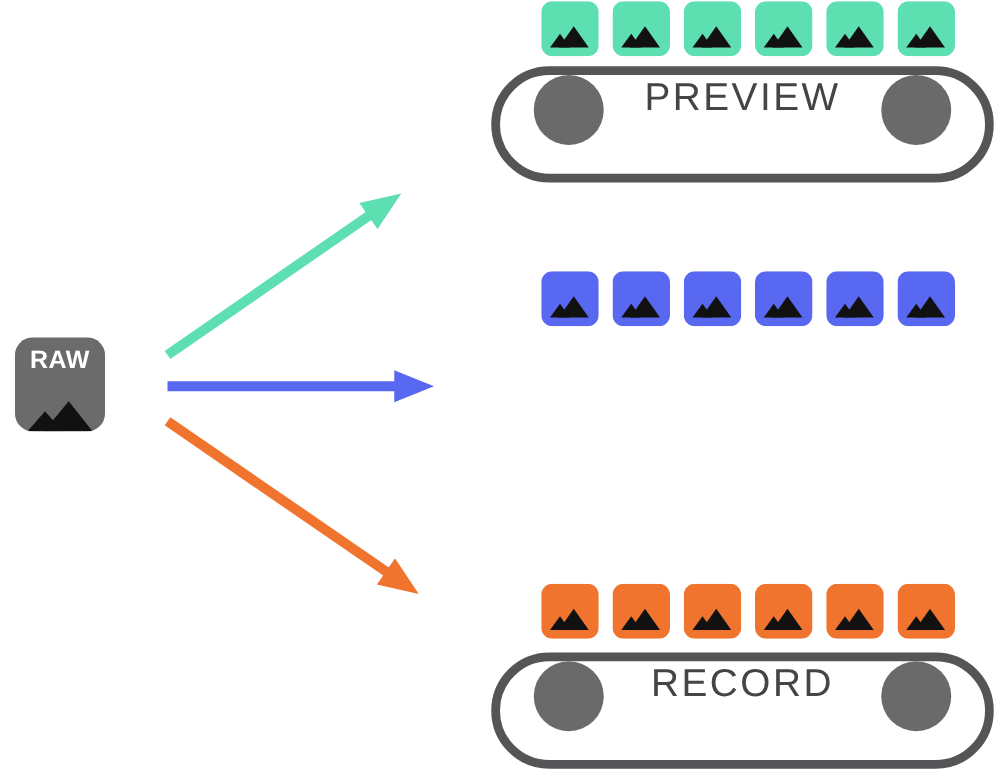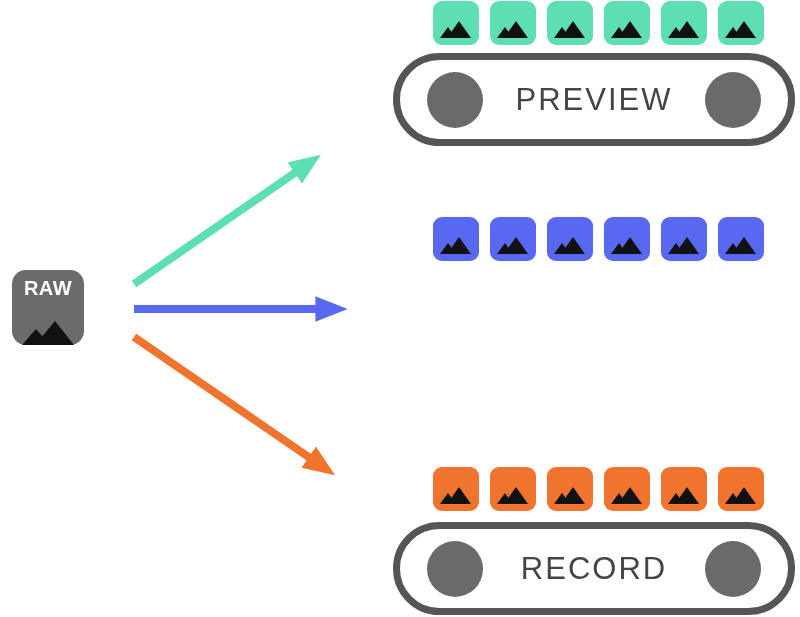--- a/index.html
+++ b/index.html
@@ -21,21 +21,21 @@
   }
   .raw-mountain{margin-top:auto;display:block;}
   .frame-strip{
     position:absolute;left:433px;display:flex;gap:11px;
   }
   .frame-strip svg{display:block;}
   .pill{
     position:absolute;left:393px;width:402px;height:93px;
     box-sizing:border-box;border:7px solid var(--pill-border,#555557);
     border-radius:47px;
-    display:flex;align-items:center;justify-content:space-between;
+    display:flex;justify-content:space-between;
     padding:0 27px;
   }
   .roller{
     width:56px;height:56px;border-radius:50%;
     background:var(--roller,#6a6a6a);flex:0 0 auto;
   }
   .pill-label{
     position:absolute;left:0;right:0;text-align:center;
     font-size:31px;letter-spacing:2px;
     color:var(--label-text,#454545);

